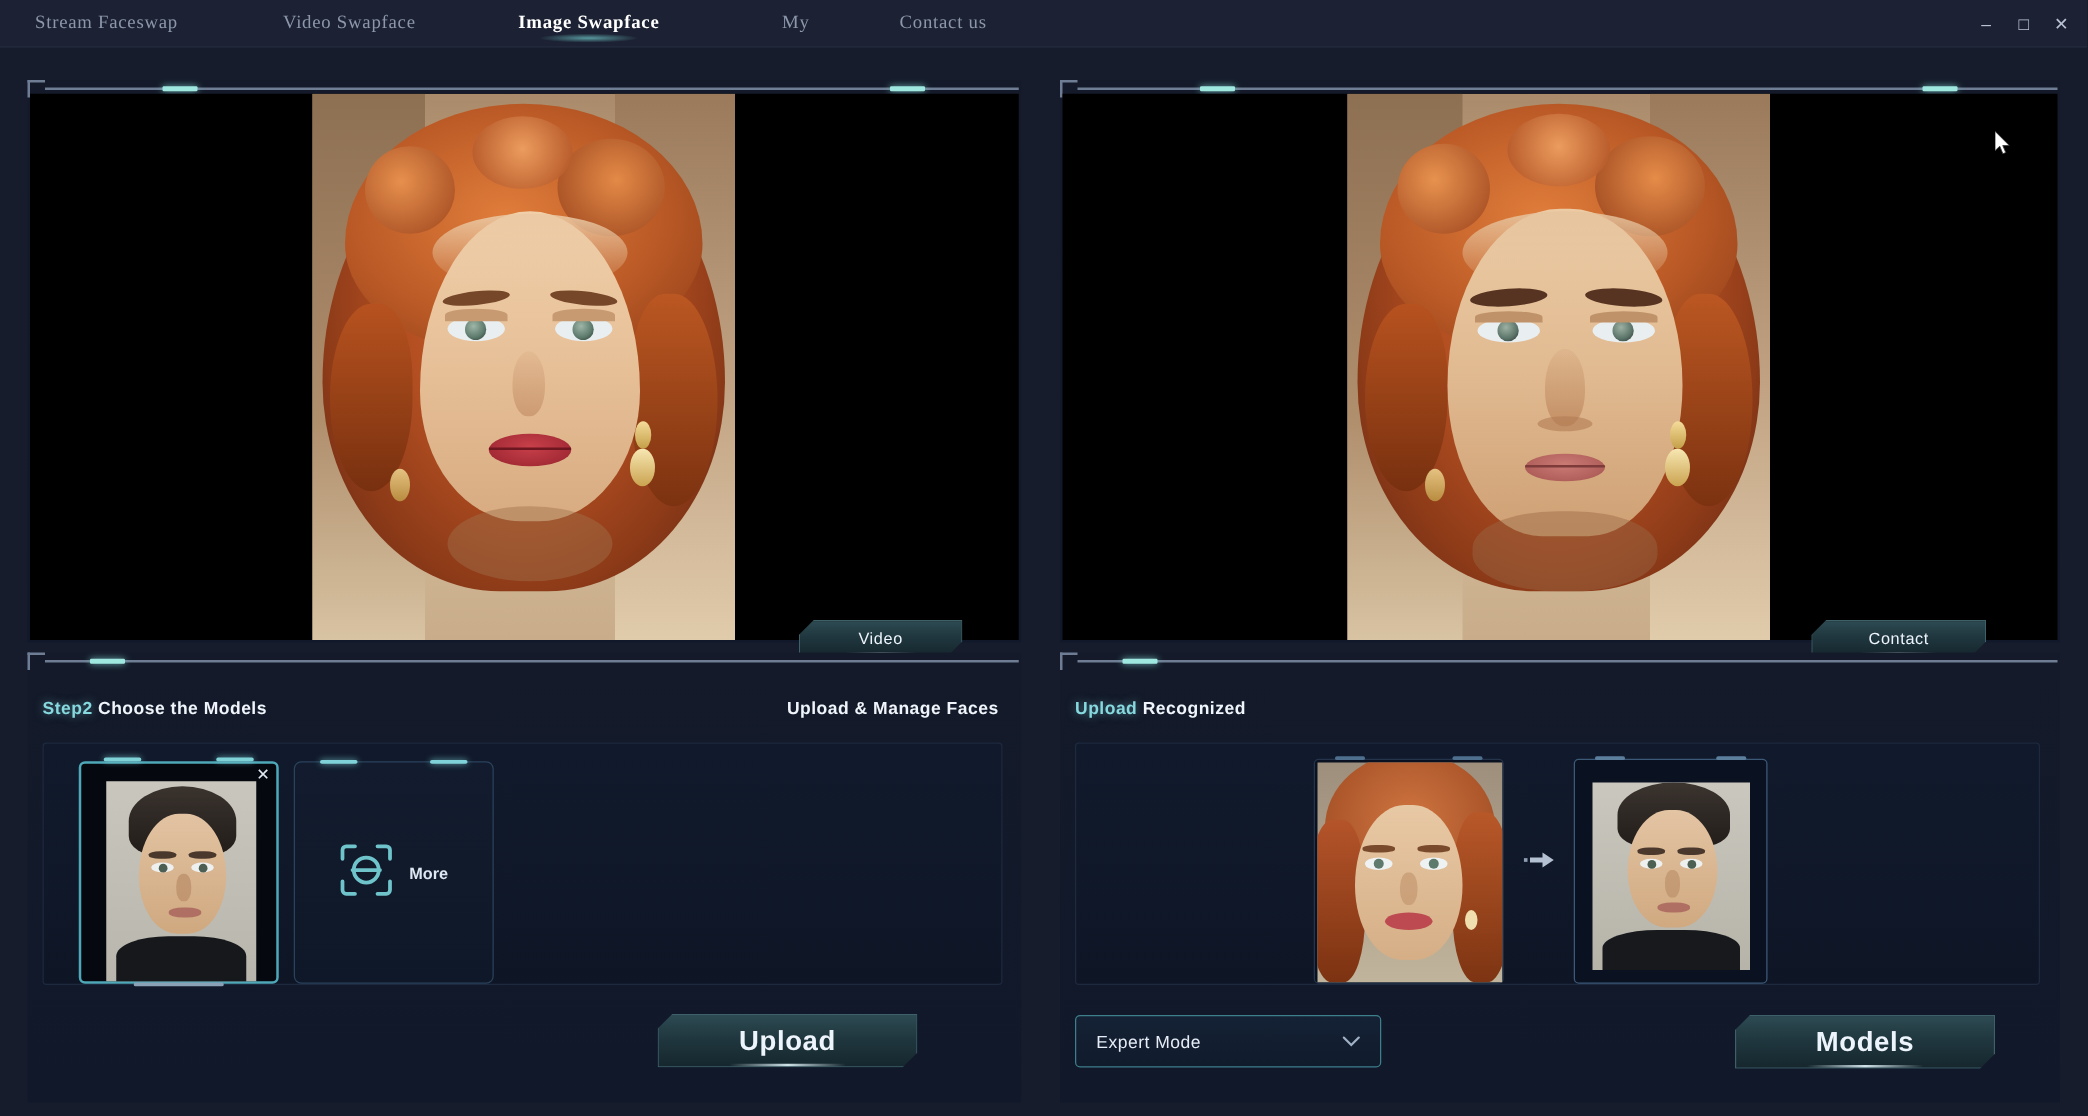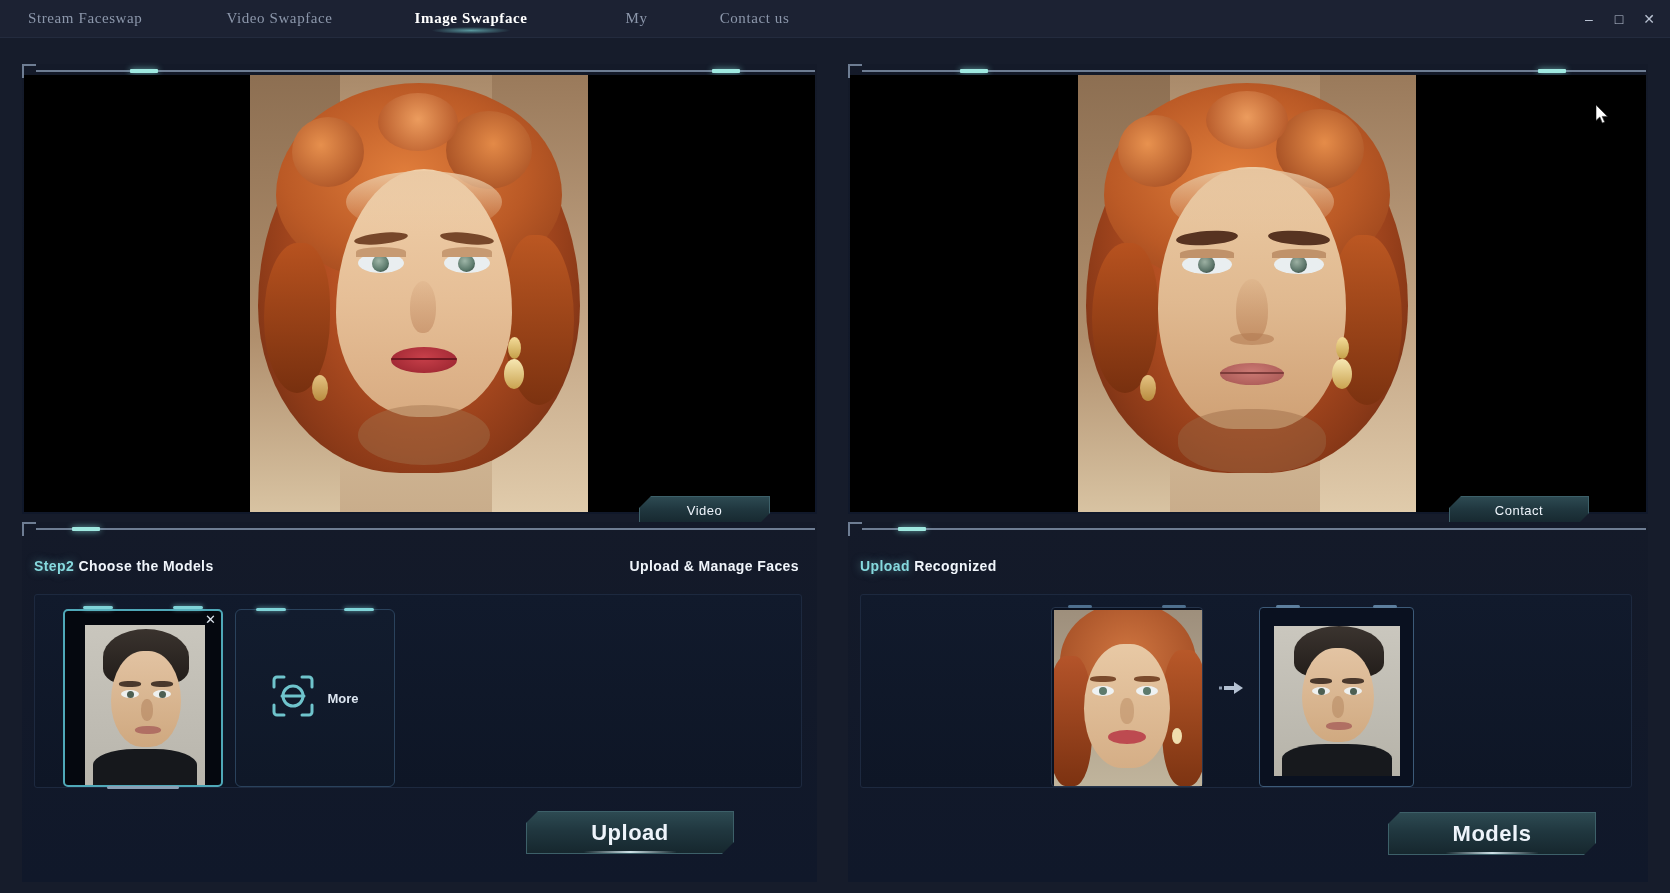--- a/index.html
+++ b/index.html
@@ -501,20 +501,28 @@
           <div style="position:absolute;left:44px;top:62px;width:7px;height:7px;border-radius:50%;background:#4d5f52;"></div>
           <div style="position:absolute;left:76px;top:62px;width:7px;height:7px;border-radius:50%;background:#4d5f52;"></div>
           <div style="position:absolute;left:58px;top:70px;width:12px;height:22px;border-radius:45%;background:rgba(180,134,96,.55);"></div>
           <div style="position:absolute;left:52px;top:96px;width:26px;height:8px;border-radius:45%;background:#b06f63;"></div>
           <div style="position:absolute;left:8px;top:118px;width:110px;height:36px;border-radius:40% 40% 0 0;background:#17191d;"></div>
         </div>
       </div>
     </div>
   </div>
 
+  <div class="dropdown" style="left:12px; top:290px; width:245px; height:42px;">
+    <span>Expert Mode</span>
+    <span class="chev">
+      <svg width="14" height="9" viewBox="0 0 14 9" fill="none" stroke="#9fb0c4" stroke-width="1.8" stroke-linecap="round">
+        <path d="M1 1 L7 7 L13 1"></path>
+      </svg>
+    </span>
+  </div>
 
   <div class="btn btn-lg" style="position:absolute; left:540px; top:290px;">
     <span>Models</span>
   </div>
 </div>
 
 <div class="cursor-arrow" style="left:1596px; top:105px;">
   <svg width="14" height="20" viewBox="0 0 14 20">
     <path d="M0 0 L0 15.5 L3.8 12 L6.3 18 L8.6 17 L6.2 11.4 L11.4 11.4 Z" fill="#ffffff" stroke="#3a3a3a" stroke-width=".7"></path>
   </svg>

